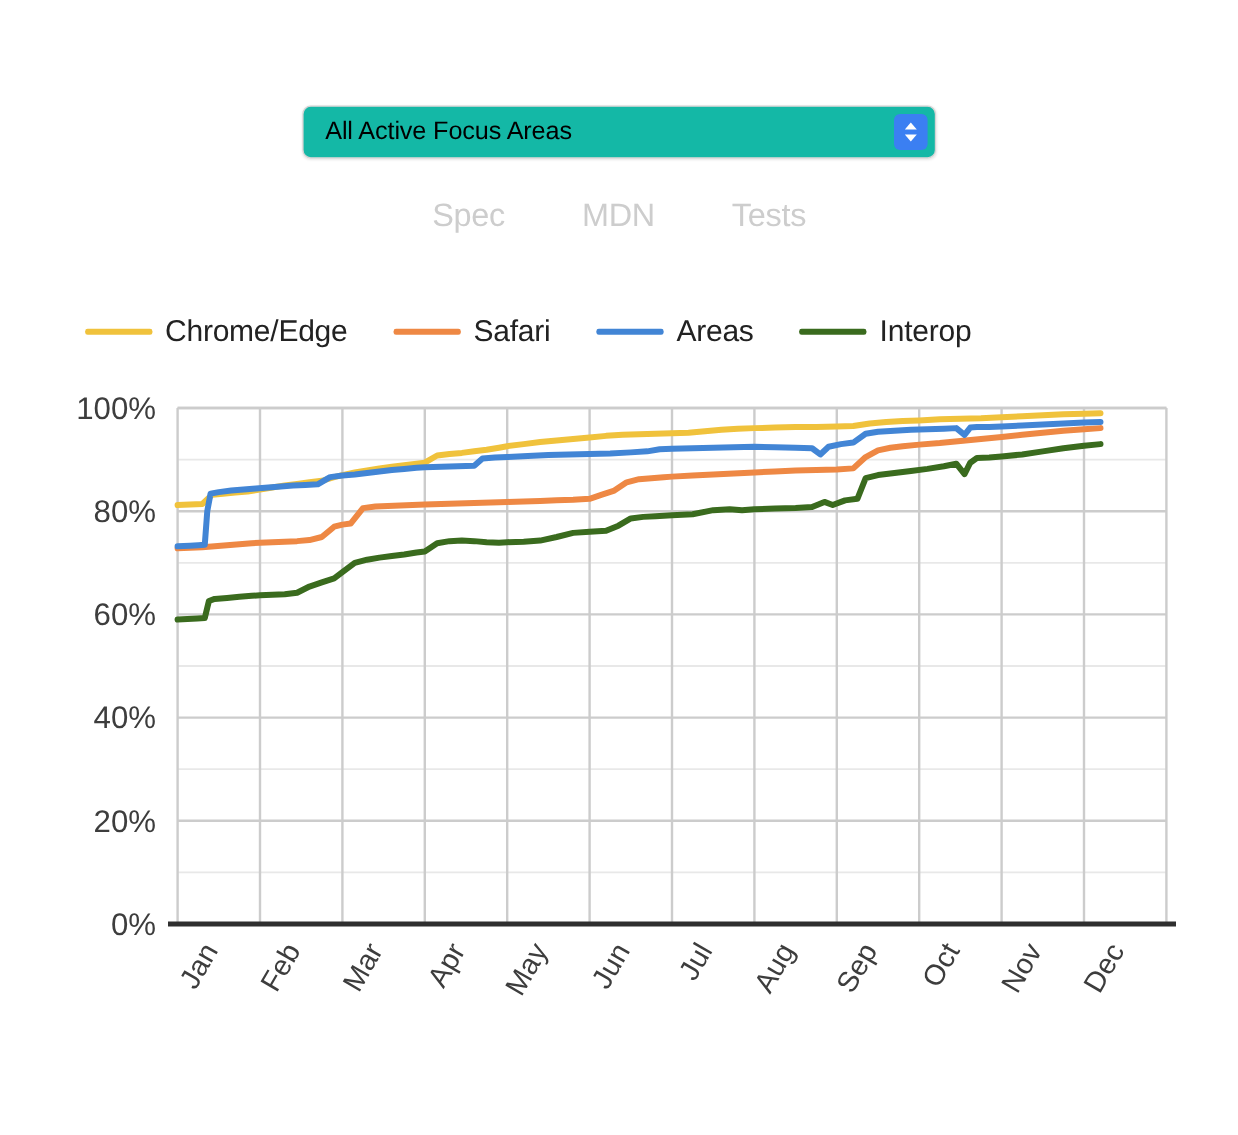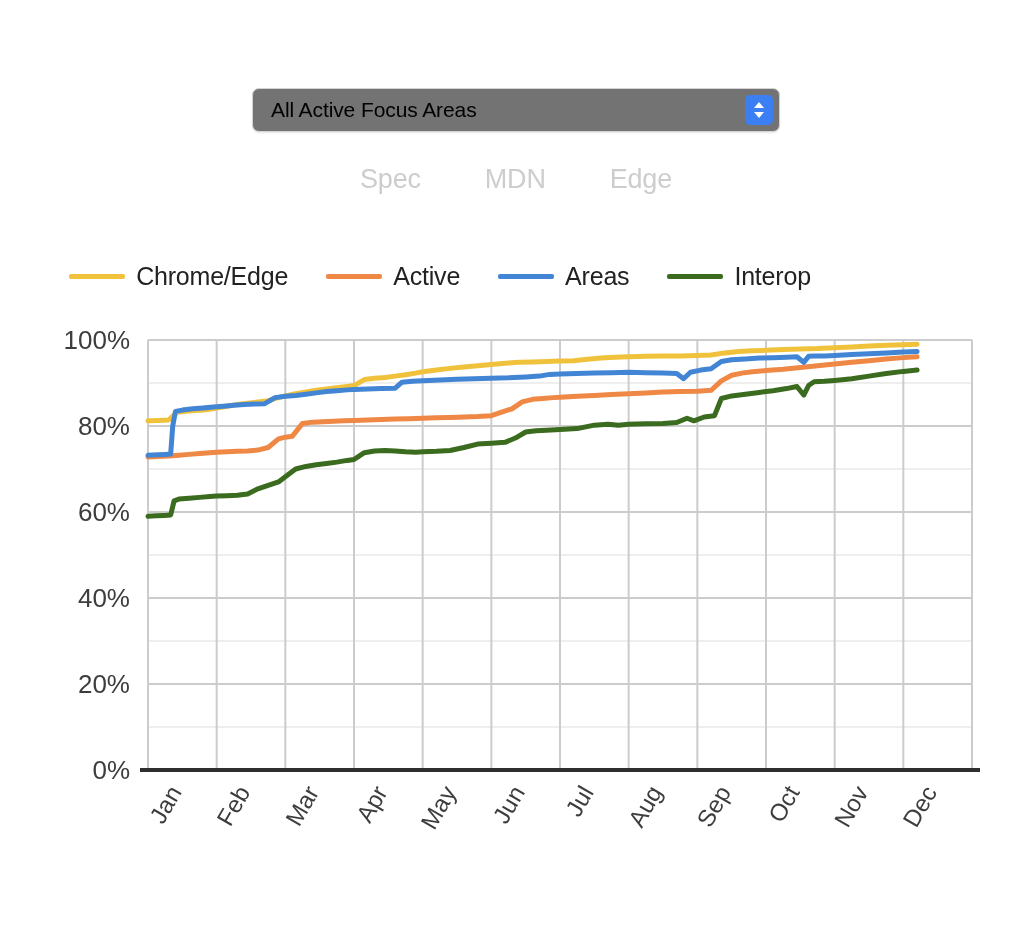--- a/index.html
+++ b/index.html
@@ -28,21 +28,21 @@
     left: 0;
     top: 88px;
     width: 1032px;
     display: flex;
     justify-content: center;
   }
   .focus-select {
     width: 528px;
     height: 44px;
     box-sizing: border-box;
-    background: #737373;
+    background: #14b8a6;
     border: 1px solid #d4d4d4;
     border-radius: 7px;
     box-shadow: 0 1px 2px rgba(0,0,0,0.10);
     display: flex;
     align-items: center;
     padding: 0 6px 0 18px;
     position: relative;
     cursor: default;
     gap: 16px;
   }
@@ -154,31 +154,31 @@
           <path d="M8 3 L13 9 L3 9 Z" fill="#ffffff"></path>
           <path d="M8 19 L13 13 L3 13 Z" fill="#ffffff"></path>
         </svg>
       </span>
     </div>
   </div>
 
   <div class="links-row">
     <a class="doc-link">Spec</a>
     <a class="doc-link">MDN</a>
-    <a class="doc-link">Edge</a>
+    <a class="doc-link">Tests</a>
   </div>
 
   <div class="legend-row" id="legend">
       <div class="legend-item">
         <span class="legend-swatch" style="background: rgb(240, 194, 60);"></span>
         <span class="legend-label">Chrome/Edge</span>
       </div>
       <div class="legend-item">
         <span class="legend-swatch" style="background: rgb(238, 136, 68);"></span>
-        <span class="legend-label">Active</span>
+        <span class="legend-label">Safari</span>
       </div>
       <div class="legend-item">
         <span class="legend-swatch" style="background: rgb(66, 133, 213);"></span>
         <span class="legend-label">Areas</span>
       </div>
       <div class="legend-item">
         <span class="legend-swatch" style="background: rgb(58, 107, 30);"></span>
         <span class="legend-label">Interop</span>
       </div>
     </div>

